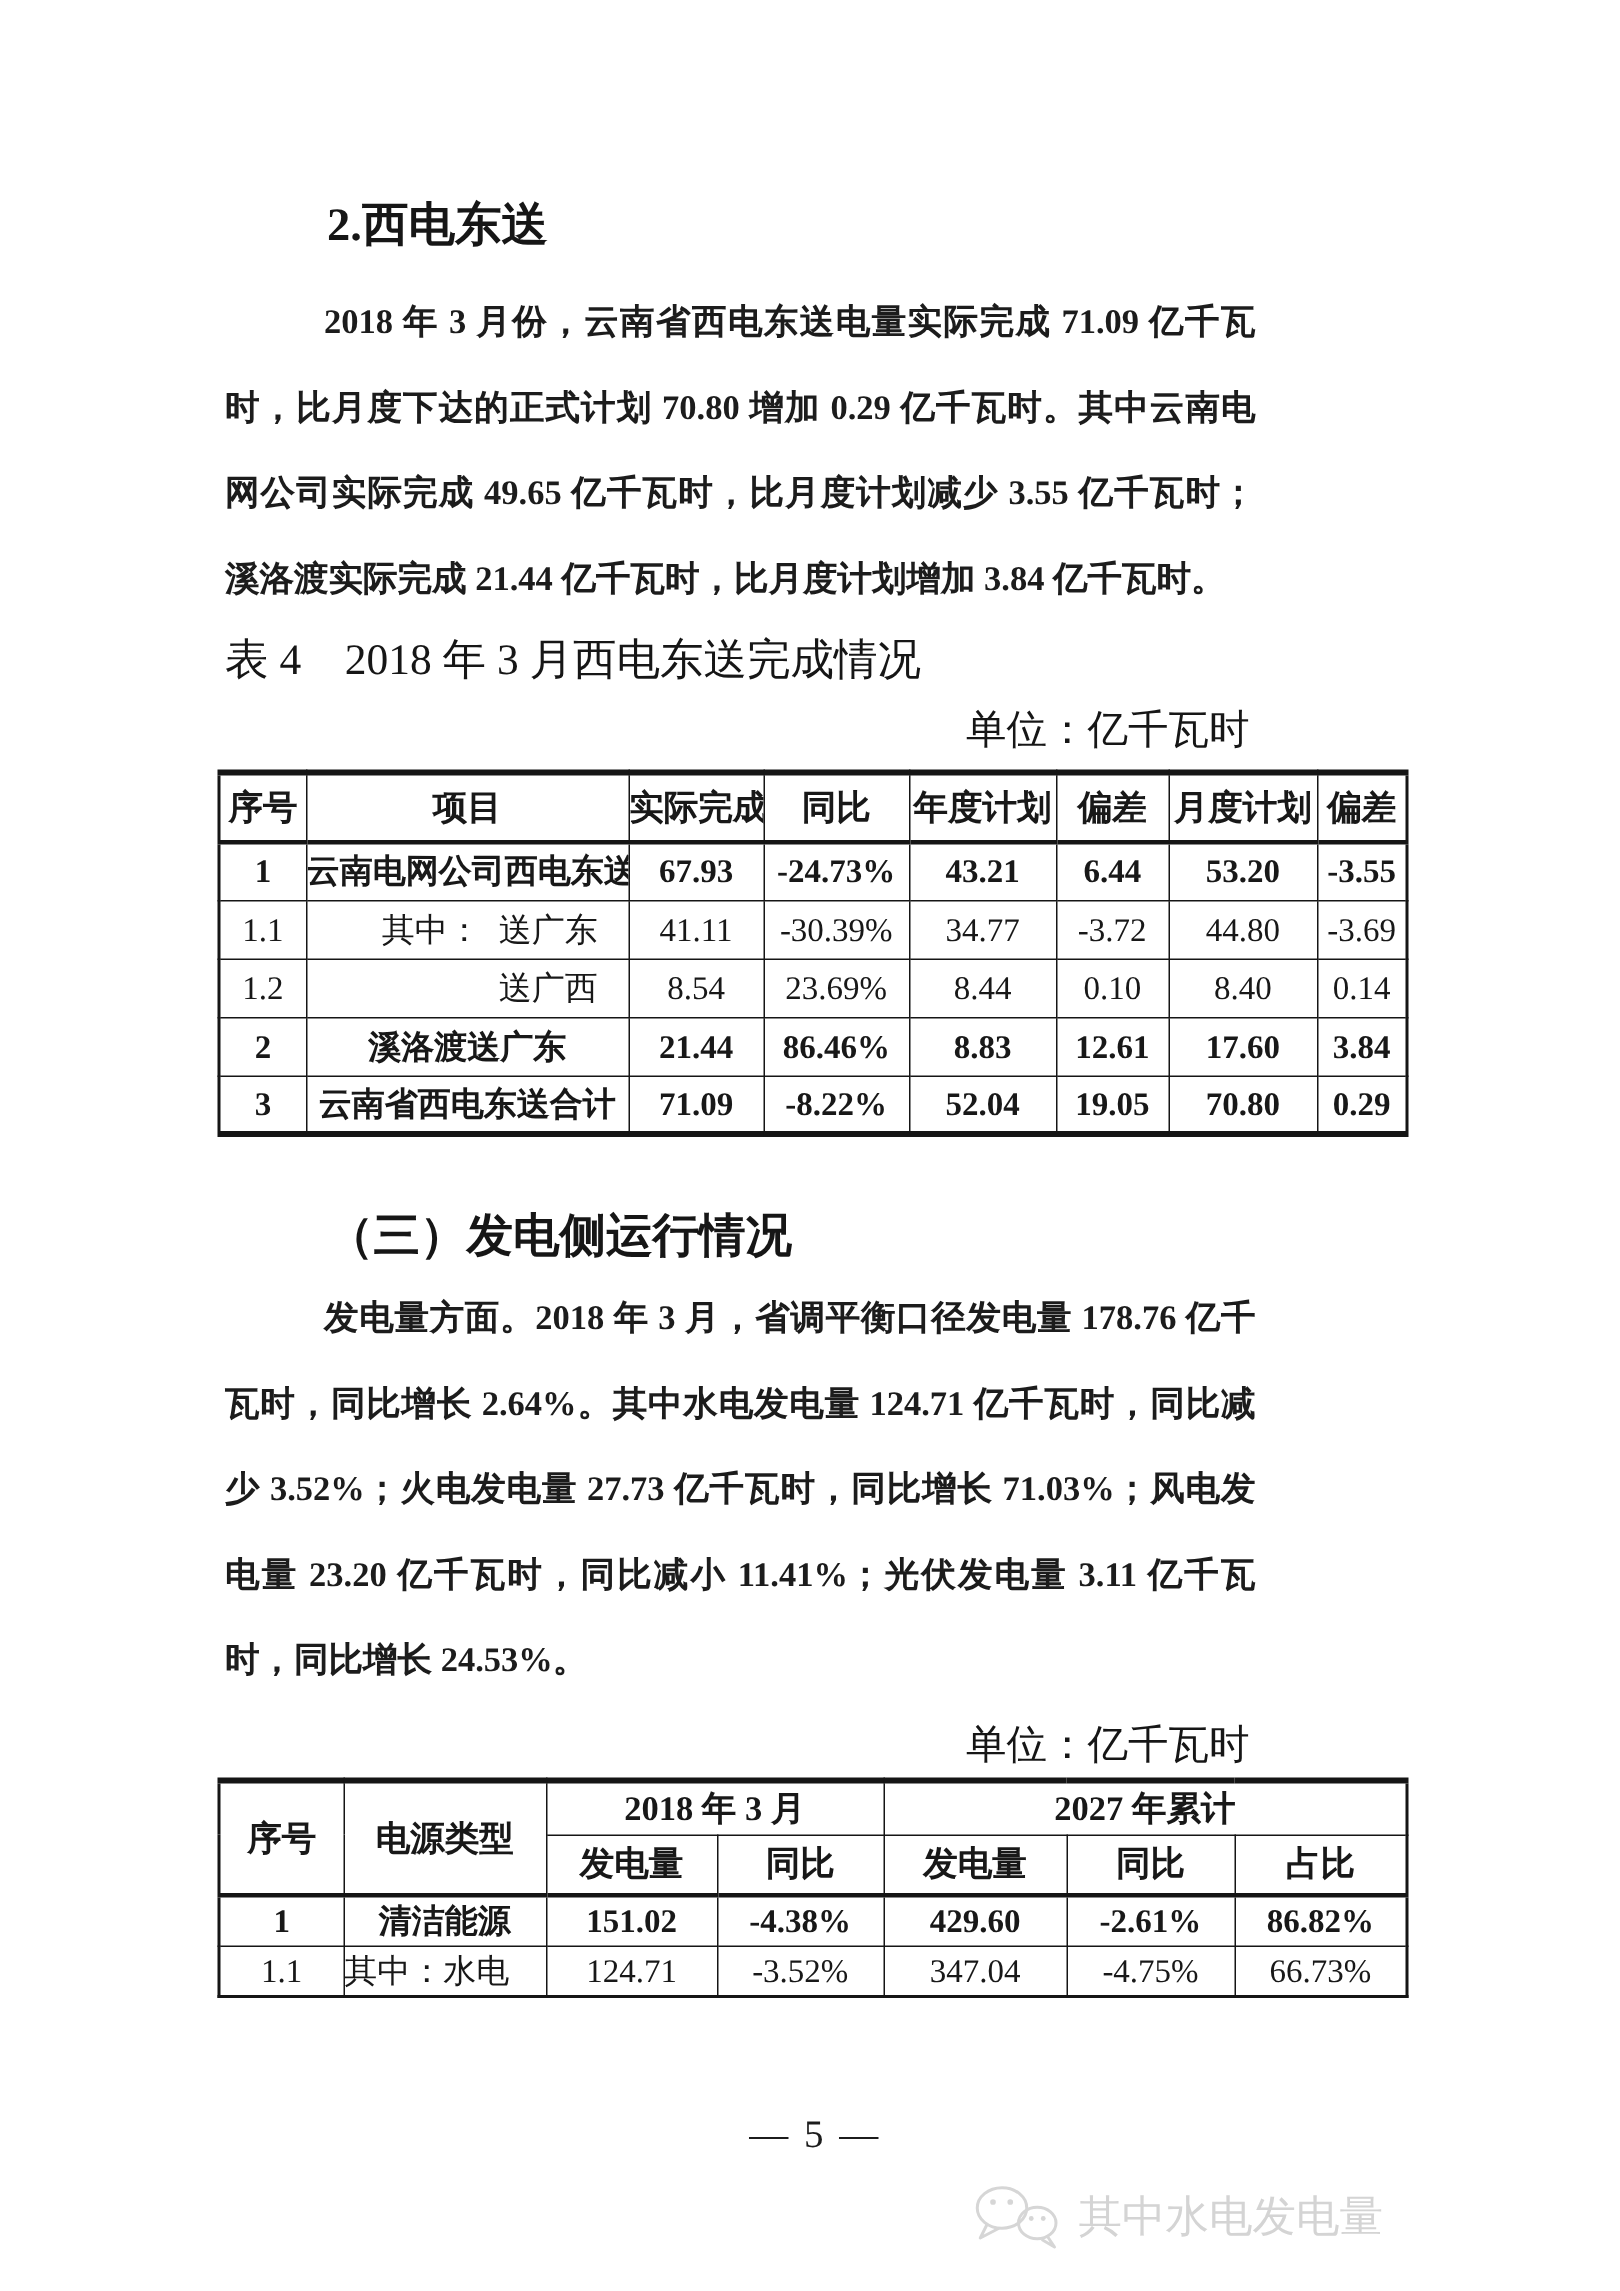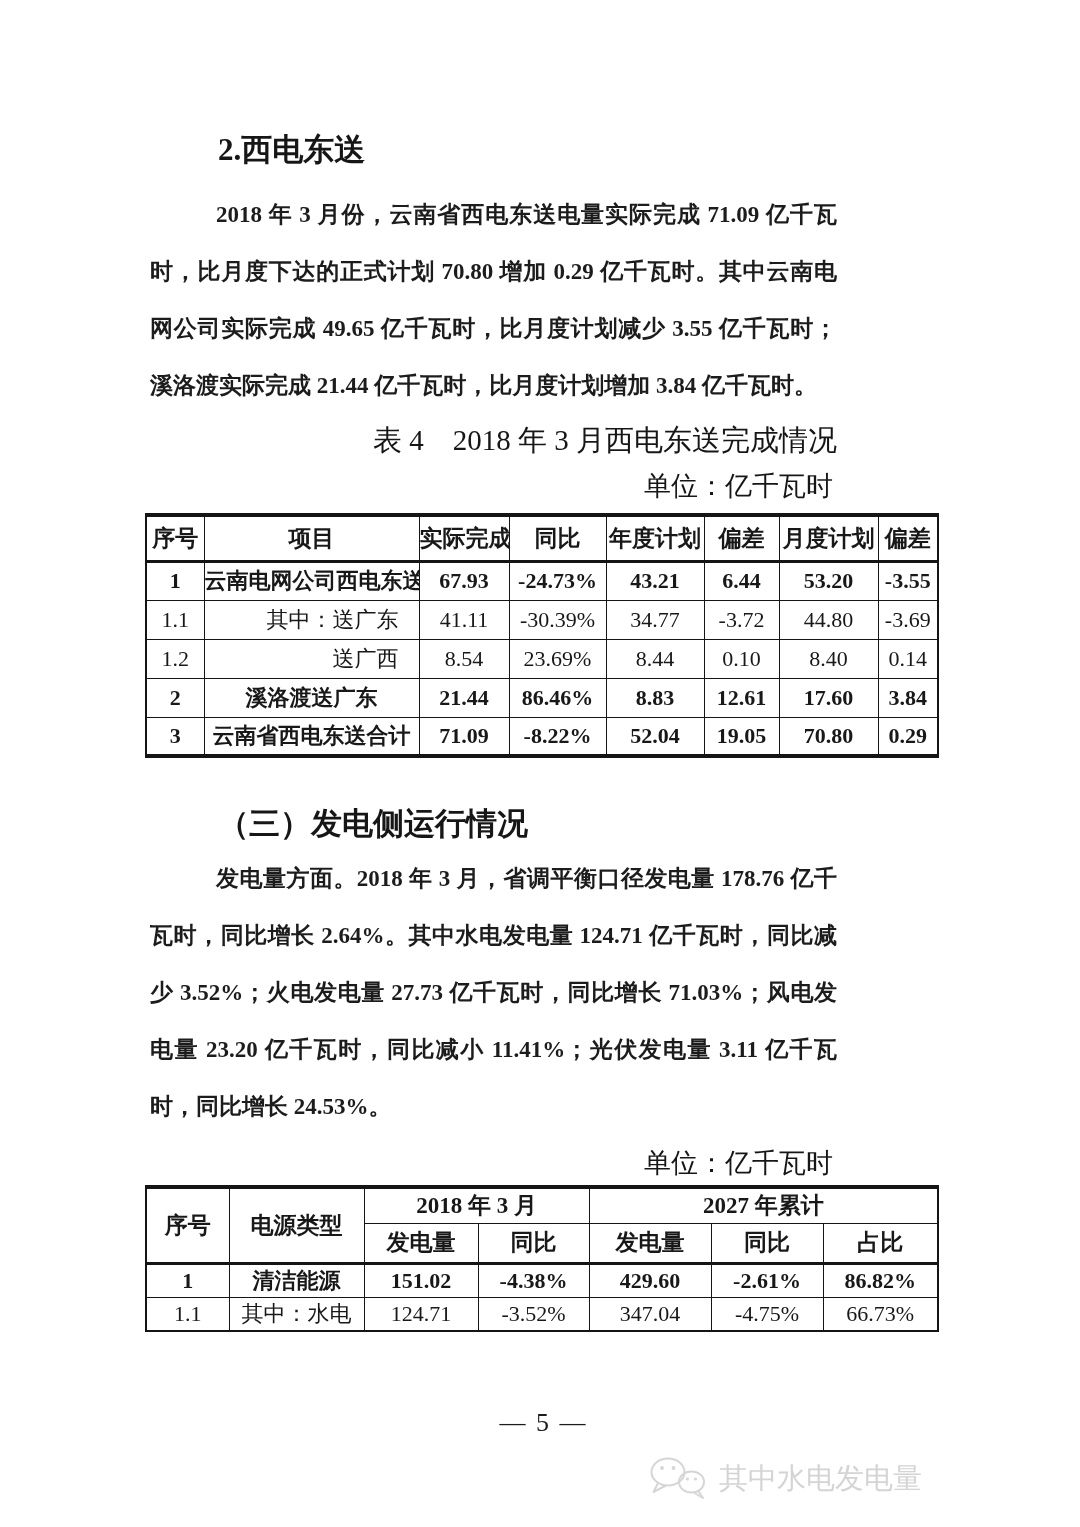--- a/index.html
+++ b/index.html
@@ -17,21 +17,21 @@
     font-size:31px; line-height:48px; font-weight:bold;
     margin:0 0 0 68px; color:#161616;
   }
   .h-sub { margin-top:42px; }
   .para {
     font-size:23px; line-height:57px;
     text-align:justify; text-justify:inter-ideograph;
     text-indent:66px; margin:12px 0 0 0; color:#1c1c1c;font-weight:bold;
   }
   .para.second { margin-top:2px; }
-  .tbl-title { text-align:right; font-size:29px; line-height:36px; margin-top:8px; color:#161616; }
+  .tbl-title { text-align:left; font-size:29px; line-height:36px; margin-top:8px; color:#161616; }
   .tbl-unit  { text-align:right; font-size:27px; line-height:33px; margin-top:12px; padding-right:4px; color:#161616; }
 
   table.doc {
     width:792px; margin-left:-5px; margin-top:10px;
     border-collapse:collapse; table-layout:fixed;
     font-size:22px; color:#181818;
     border-top:4px solid #151515; border-bottom:4px solid #151515;
     border-left:2px solid #151515; border-right:2px solid #151515;
   }
   table.doc th, table.doc td {
@@ -46,24 +46,24 @@
   table.t5 tr.hrow1 { height:36px; }
   table.t5 tr.hrow2 { height:40px; }
   table.t5 tbody tr { height:34px; }
   table.t5 thead th { font-size:23px; }
   table.t5 thead tr.hrow2 th { border-bottom:3.5px solid #151515;margin-top:12px; }
   table.t5 thead th[rowspan] { border-bottom:3.5px solid #151515; }
 
   .bold-row td { font-weight:bold; }
   td.c-item { text-align:left; padding-left:10px; }
   td.c-item.split { padding:0; }
-  .split-inner { display:flex; justify-content:flex-end; padding:0 20px 0 50px; }
+  .split-inner { display:flex; justify-content:space-between; padding:0 20px 0 50px; }
   td.c-item.right { text-align:right; padding-right:20px;padding-left:36px; }
   td.c-type { text-align:center; }
-  td.c-type.sub { text-align:left; padding-left:12px; }
+  td.c-type.sub { text-align:left; }
 
   .page-number {
     position:absolute; top:1408px; left:150px; width:787px;
     text-align:center; font-size:26px; color:#1c1c1c; letter-spacing:2px;
   }
   .watermark {
     position:absolute; top:1454px; right:58px;
     display:flex; align-items:center; gap:8px;
     color:#d4d4d4; font-size:29px; line-height:48px;
     font-family:"Liberation Sans","DejaVu Sans",sans-serif;

